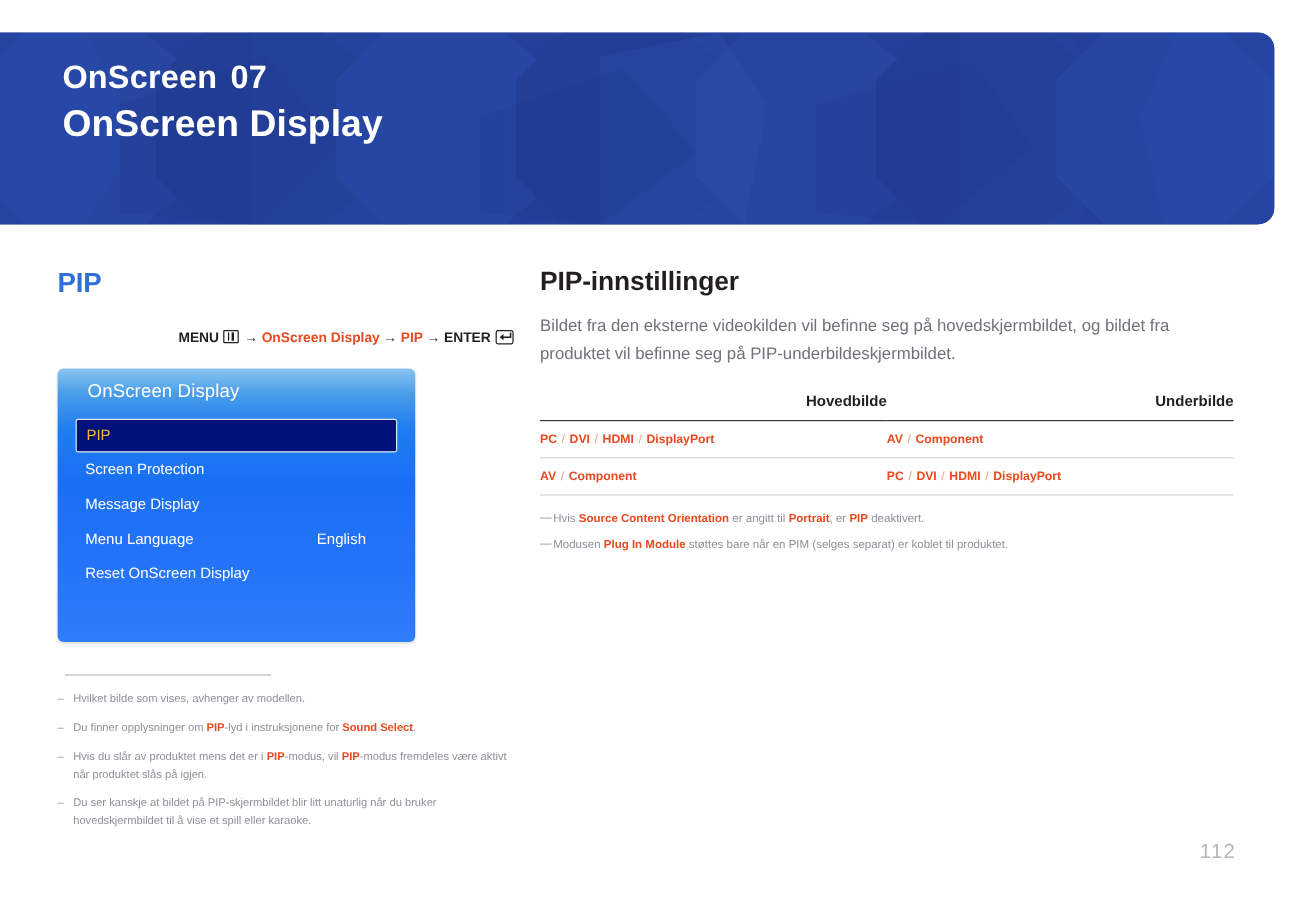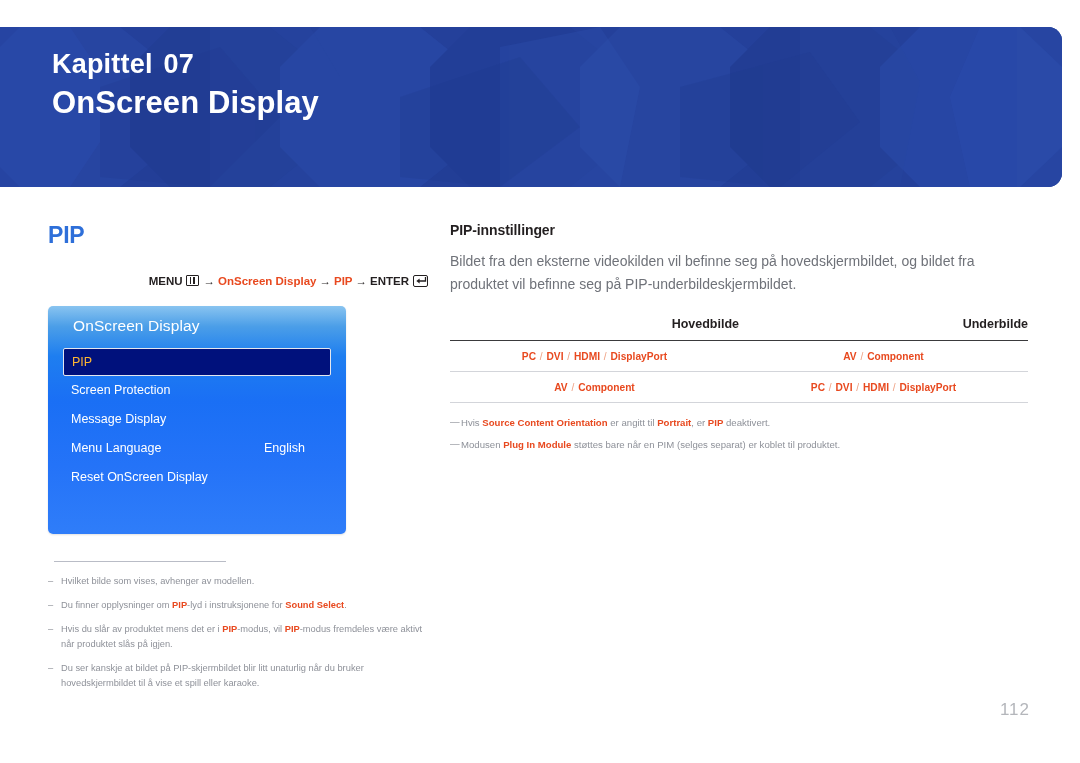--- a/index.html
+++ b/index.html
@@ -202,21 +202,21 @@
   }
   .footnote .dash {
     width: 13px;
     flex: none;
     color: #8e9199;
   }
   .footnote b { color: #e8491f; }
 
   
   .sub-title {
-    font-size: 14px;
+    font-size: 22px;
     font-weight: bold;
     color: #231f20;
     margin: 0 0 12px 0;
     letter-spacing: -0.1px;
   }
   .intro {
     font-size: 14px;
     color: #6f7279;
     line-height: 1.62;
     margin: 0 0 22px 0;
@@ -229,21 +229,21 @@
   }
   table.pip-table th {
     text-align: right;
     font-size: 12.5px;
     font-weight: bold;
     color: #231f20;
     padding: 0 0 9px 0;
     border-bottom: 1.6px solid #3a3a3c;
   }
   table.pip-table td {
-    text-align: center;
+    text-align: left;
     font-size: 10.2px;
     font-weight: bold;
     color: #e8491f;
     padding: 10px 0 9px 0;
     border-bottom: 1px solid #d3d5da;
   }
   table.pip-table td .sep {
     color: #efa183;
     font-weight: normal;
     padding: 0 1px;
@@ -301,21 +301,21 @@
       <polygon points="1000,0 1082,0 1082,160 990,160 970,70" fill="#2d4fb2"></polygon>
     </g>
     <g opacity="0.28">
       <polygon points="120,60 240,20 300,90 230,160 120,150" fill="#1f3a8e"></polygon>
       <polygon points="420,70 540,30 600,100 520,160 420,150" fill="#1f3a8e"></polygon>
       <polygon points="700,60 830,25 880,95 800,160 700,150" fill="#1f3a8e"></polygon>
     </g>
   </svg>
   <div class="banner-title-wrap">
     <div class="chapter-line">
-      <span>Kapittel</span><span class="num">07</span>
+      <span>OnScreen</span><span class="num">07</span>
     </div>
     <div class="chapter-title">OnScreen Display</div>
   </div>
 </div>
 
 <div class="content">
 
   <div class="col-left">
 
     <h2 class="section-title">PIP</h2>

